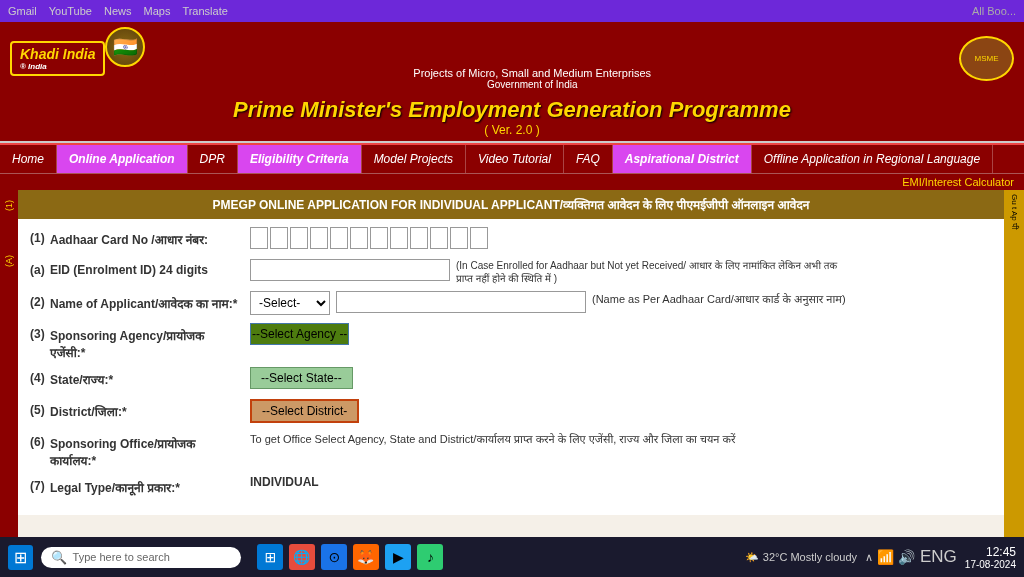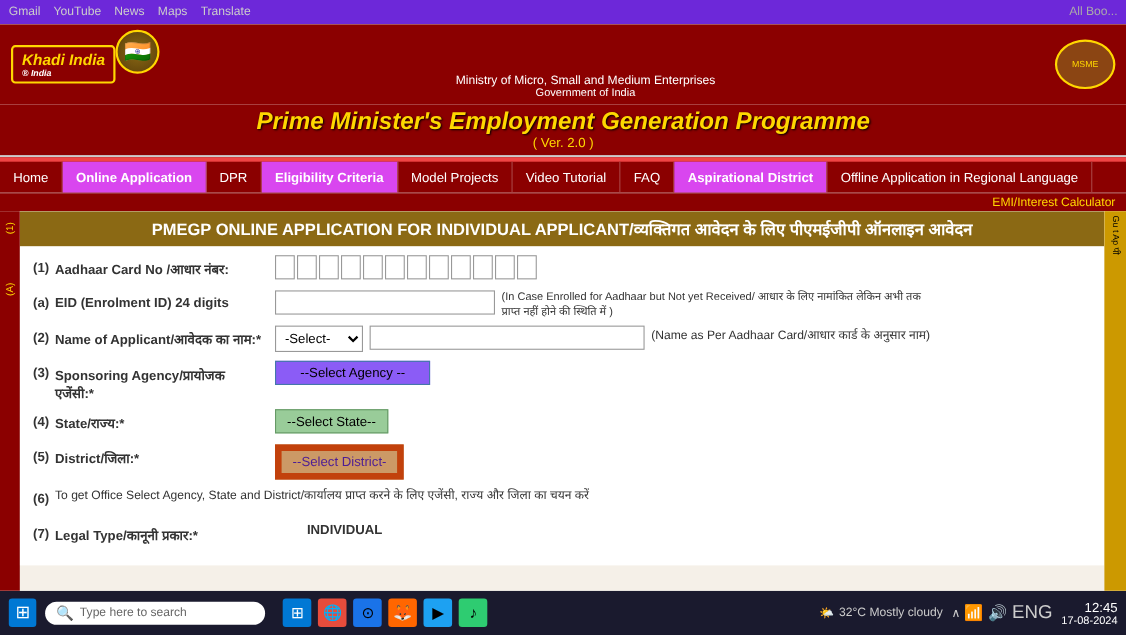--- a/index.html
+++ b/index.html
@@ -67,21 +67,22 @@
       font-style: italic;
     }
     .khadi-logo span { color: #fff; font-size: 9px; display: block; }
 
     
     .nav {
       background: #8B0000;
       display: flex;
       align-items: center;
       padding: 0;
-      border-top: 4px solid #ef4444;
+      border-top: 2px solid #ef4444;
+      font-style: italic;
     }
     .nav-item {
       color: #fff;
       padding: 7px 12px;
       font-size: 12px;
       cursor: pointer;
       white-space: nowrap;
       border-right: 1px solid #a44;
     }
     .nav-item.highlighted {
@@ -110,21 +111,21 @@
     .form-main {
       flex: 1;
       overflow: hidden;
     }
 
     .form-title {
       background: #8B6914;
       color: #fff;
       text-align: center;
       padding: 6px;
-      font-size: 15px;
+      font-size: 12px;
       font-weight: bold;
     }
 
     .form-content {
       padding: 8px 12px;
       background: #fff;
     }
 
     .form-row {
       display: flex;
@@ -202,56 +203,55 @@
       padding: 2px 4px;
       font-size: 12px;
     }
 
     .name-note {
       font-size: 11px;
       color: #333;
     }
 
     .btn-agency {
-      background: #8b5cf6;
+      background: #4d7c0f;
       color: #000;
       border: 1px solid #4477aa;
-      padding: 3px 22px;
+      padding: 3px 1px;
       font-size: 12px;
       cursor: pointer;
     }
 
     .btn-state {
       background: #99cc99;
       color: #000;
       border: 1px solid #669966;
       padding: 3px 10px;
       font-size: 12px;
       cursor: pointer;
     }
 
     .btn-district {
       background: #cc9966;
-      color: #4c1d95;
-      border: 6px solid #c2410c;
+      color: #000000;
+      border: 2px solid #c2410c;
       padding: 3px 10px;
       font-size: 12px;
       cursor: pointer;
     }
 
     .office-note {
       font-size: 11px;
       color: #333;
     }
 
     .individual-text {
       font-size: 12px;
       color: #333;
       font-weight: bold;
-      margin-left: 29px;
     }
 
     
     .side-panel {
       width: 18px;
       background: #8B0000;
       display: flex;
       flex-direction: column;
       align-items: center;
       padding-top: 10px;
@@ -344,21 +344,21 @@
 
 <div class="site-wrapper">
 
   <div style="background:#8B0000; padding:5px 10px; display:flex; align-items:center; justify-content:space-between;">
     <div class="khadi-logo">
       <span style="color:#FFD700; font-size:14px; font-style:italic; font-weight:bold;">Khadi India</span>
       <span style="color:#fff; font-size:8px;">® India</span>
     </div>
     <div class="header-center">
       <div class="emblem">🇮🇳</div>
-      <div class="ministry" style="color:#fff; font-size:11px;">Ministry of Micro, Small and Medium Enterprises</div>
+      <div class="ministry" style="color:#fff; font-size:11px;">Projects of Micro, Small and Medium Enterprises</div>
       <div class="govt" style="color:#fff; font-size:10px;">Government of India</div>
     </div>
     <div style="width:55px; height:45px; background:#8B4513; border-radius:50%; border:2px solid #FFD700; display:flex; align-items:center; justify-content:center; color:#FFD700; font-size:8px; text-align:center;">MSME</div>
   </div>
 
   <div class="header-title">
     <h1>Prime Minister's Employment Generation Programme</h1>
     <div class="version">( Ver. 2.0 )</div>
   </div>
 
@@ -448,20 +448,21 @@
         <div class="form-row">
           <div class="row-num">(5)</div>
           <div class="row-label">District/जिला:*</div>
           <div class="row-control">
             <button class="btn-district">--Select District-</button>
           </div>
         </div>
 
         <div class="form-row">
           <div class="row-num">(6)</div>
+          <div class="row-label">Sponsoring Office/प्रायोजक कार्यालय:*</div>
           <div class="row-control">
             <div class="office-note">To get Office Select Agency, State and District/कार्यालय प्राप्त करने के लिए एजेंसी, राज्य और जिला का चयन करें</div>
           </div>
         </div>
 
         <div class="form-row">
           <div class="row-num">(7)</div>
           <div class="row-label">Legal Type/कानूनी प्रकार:*</div>
           <div class="row-control">
             <div class="individual-text">INDIVIDUAL</div>

